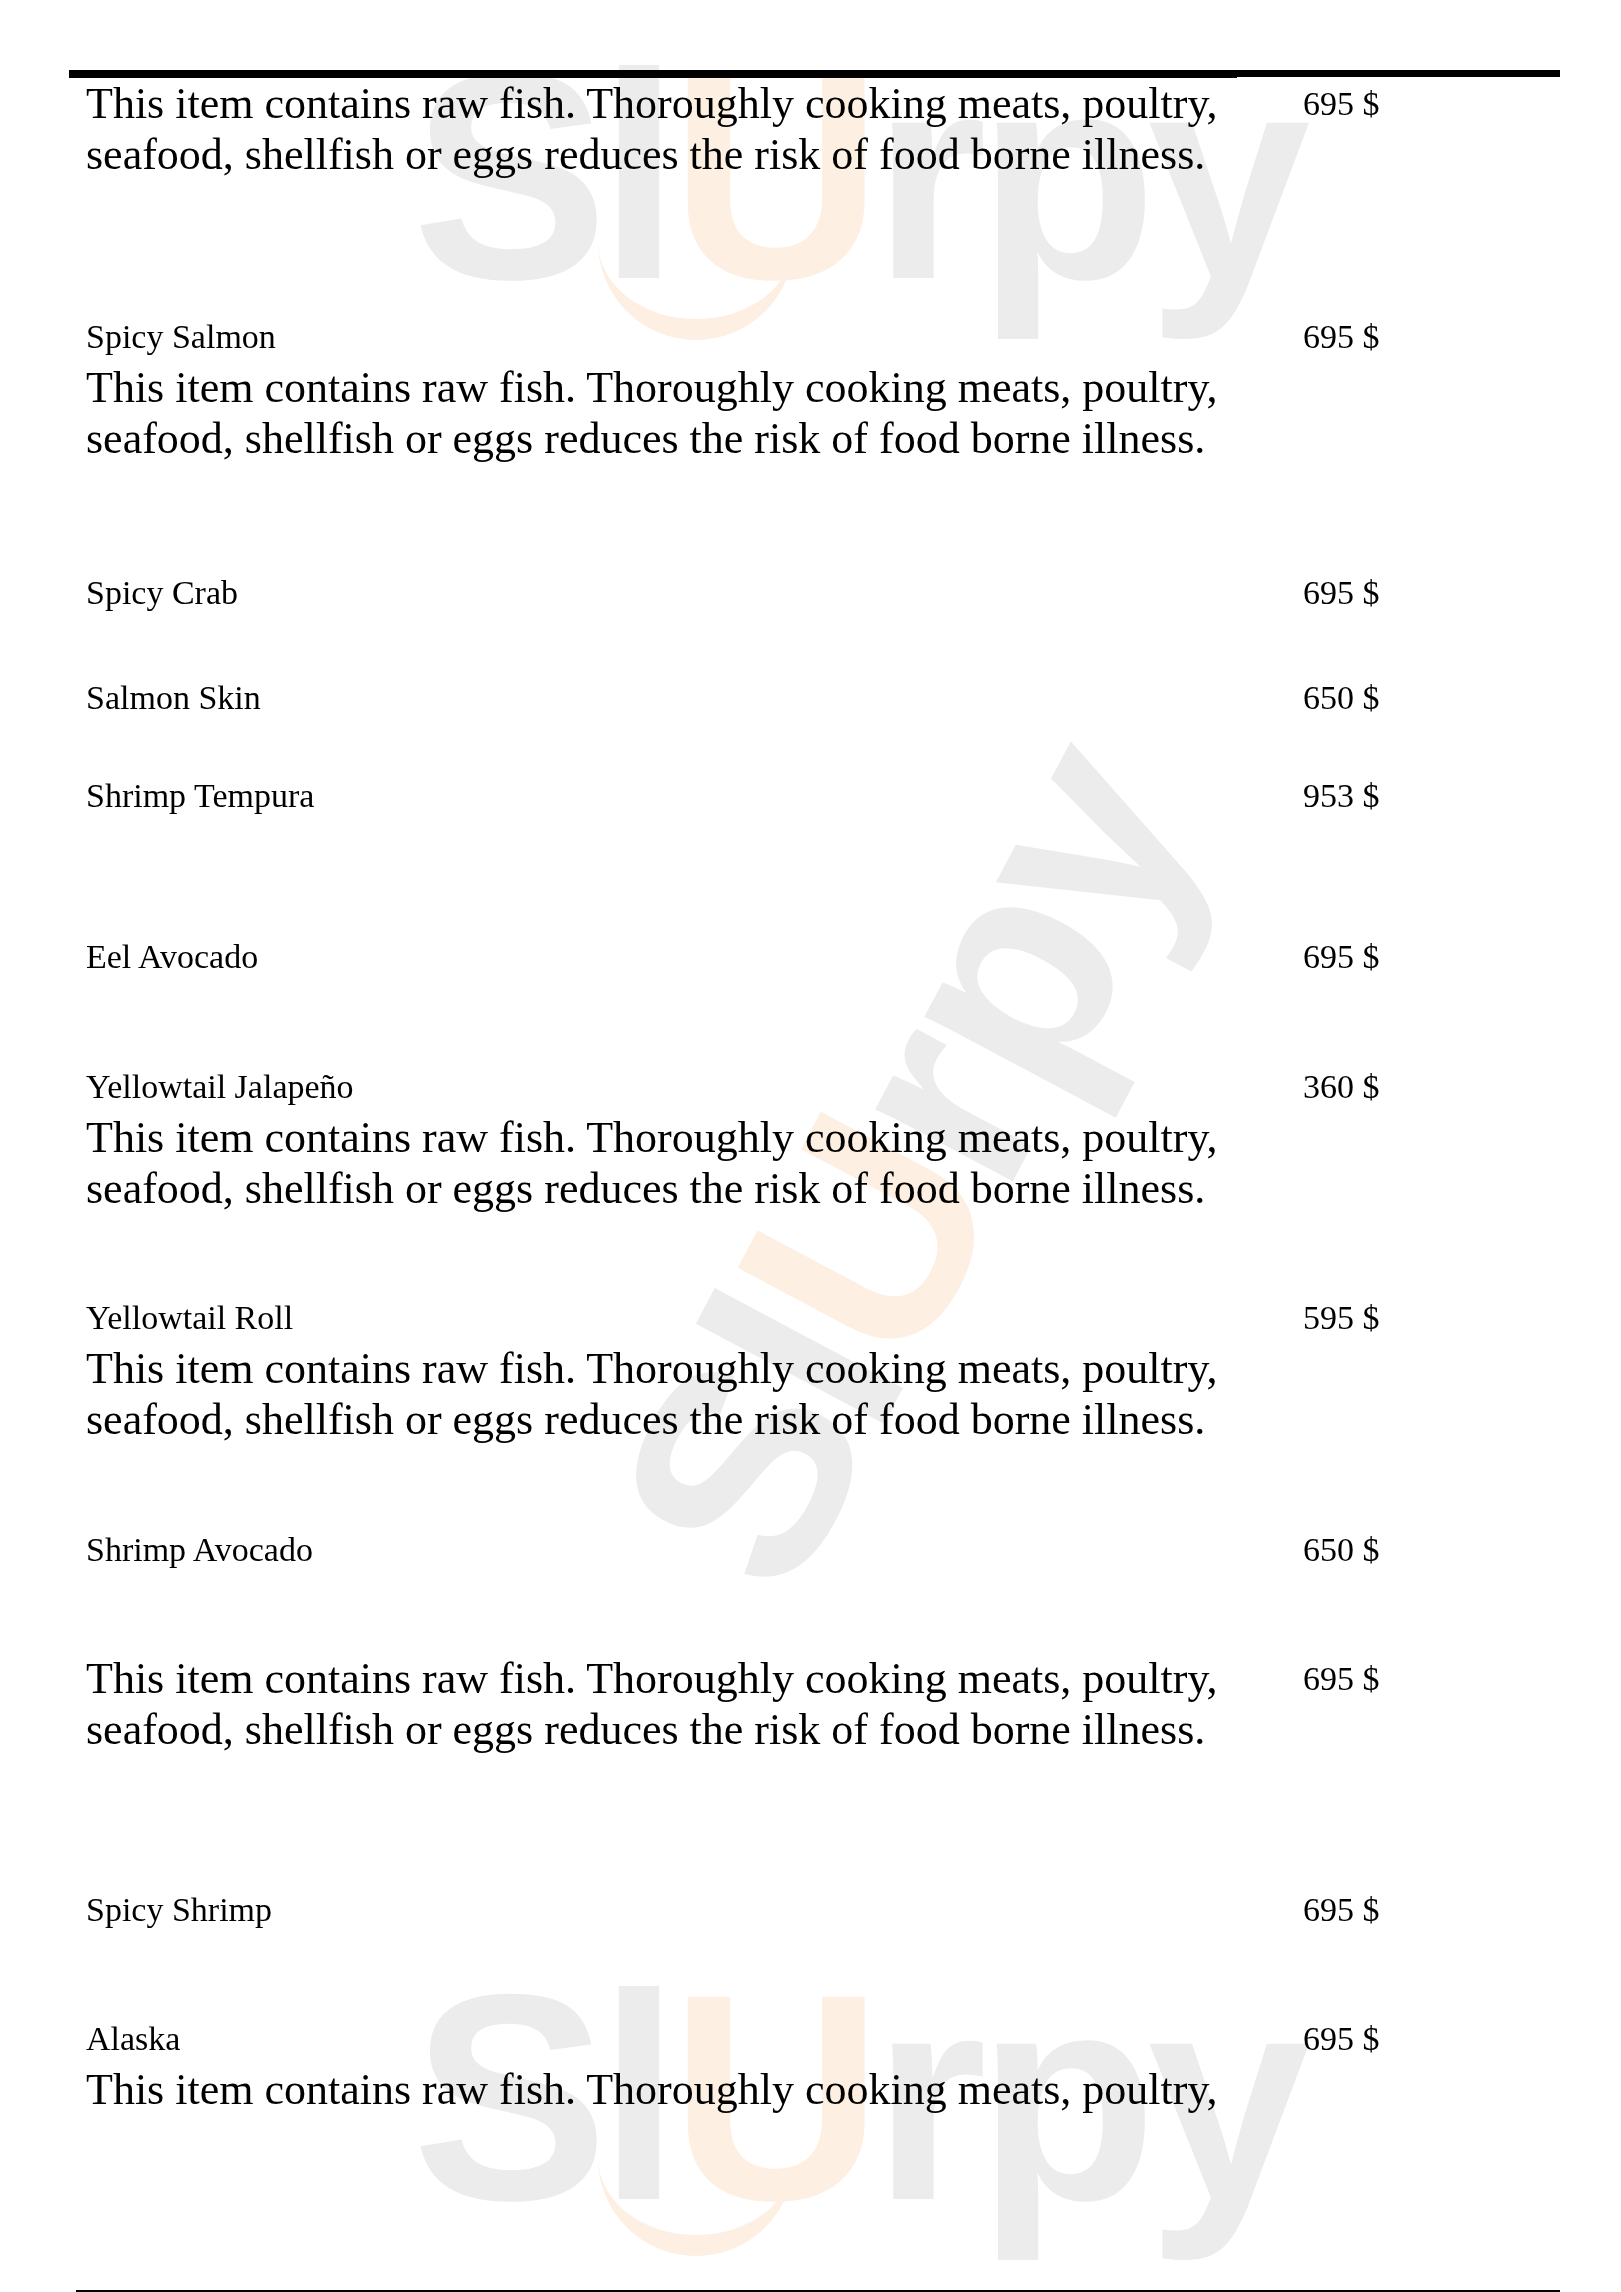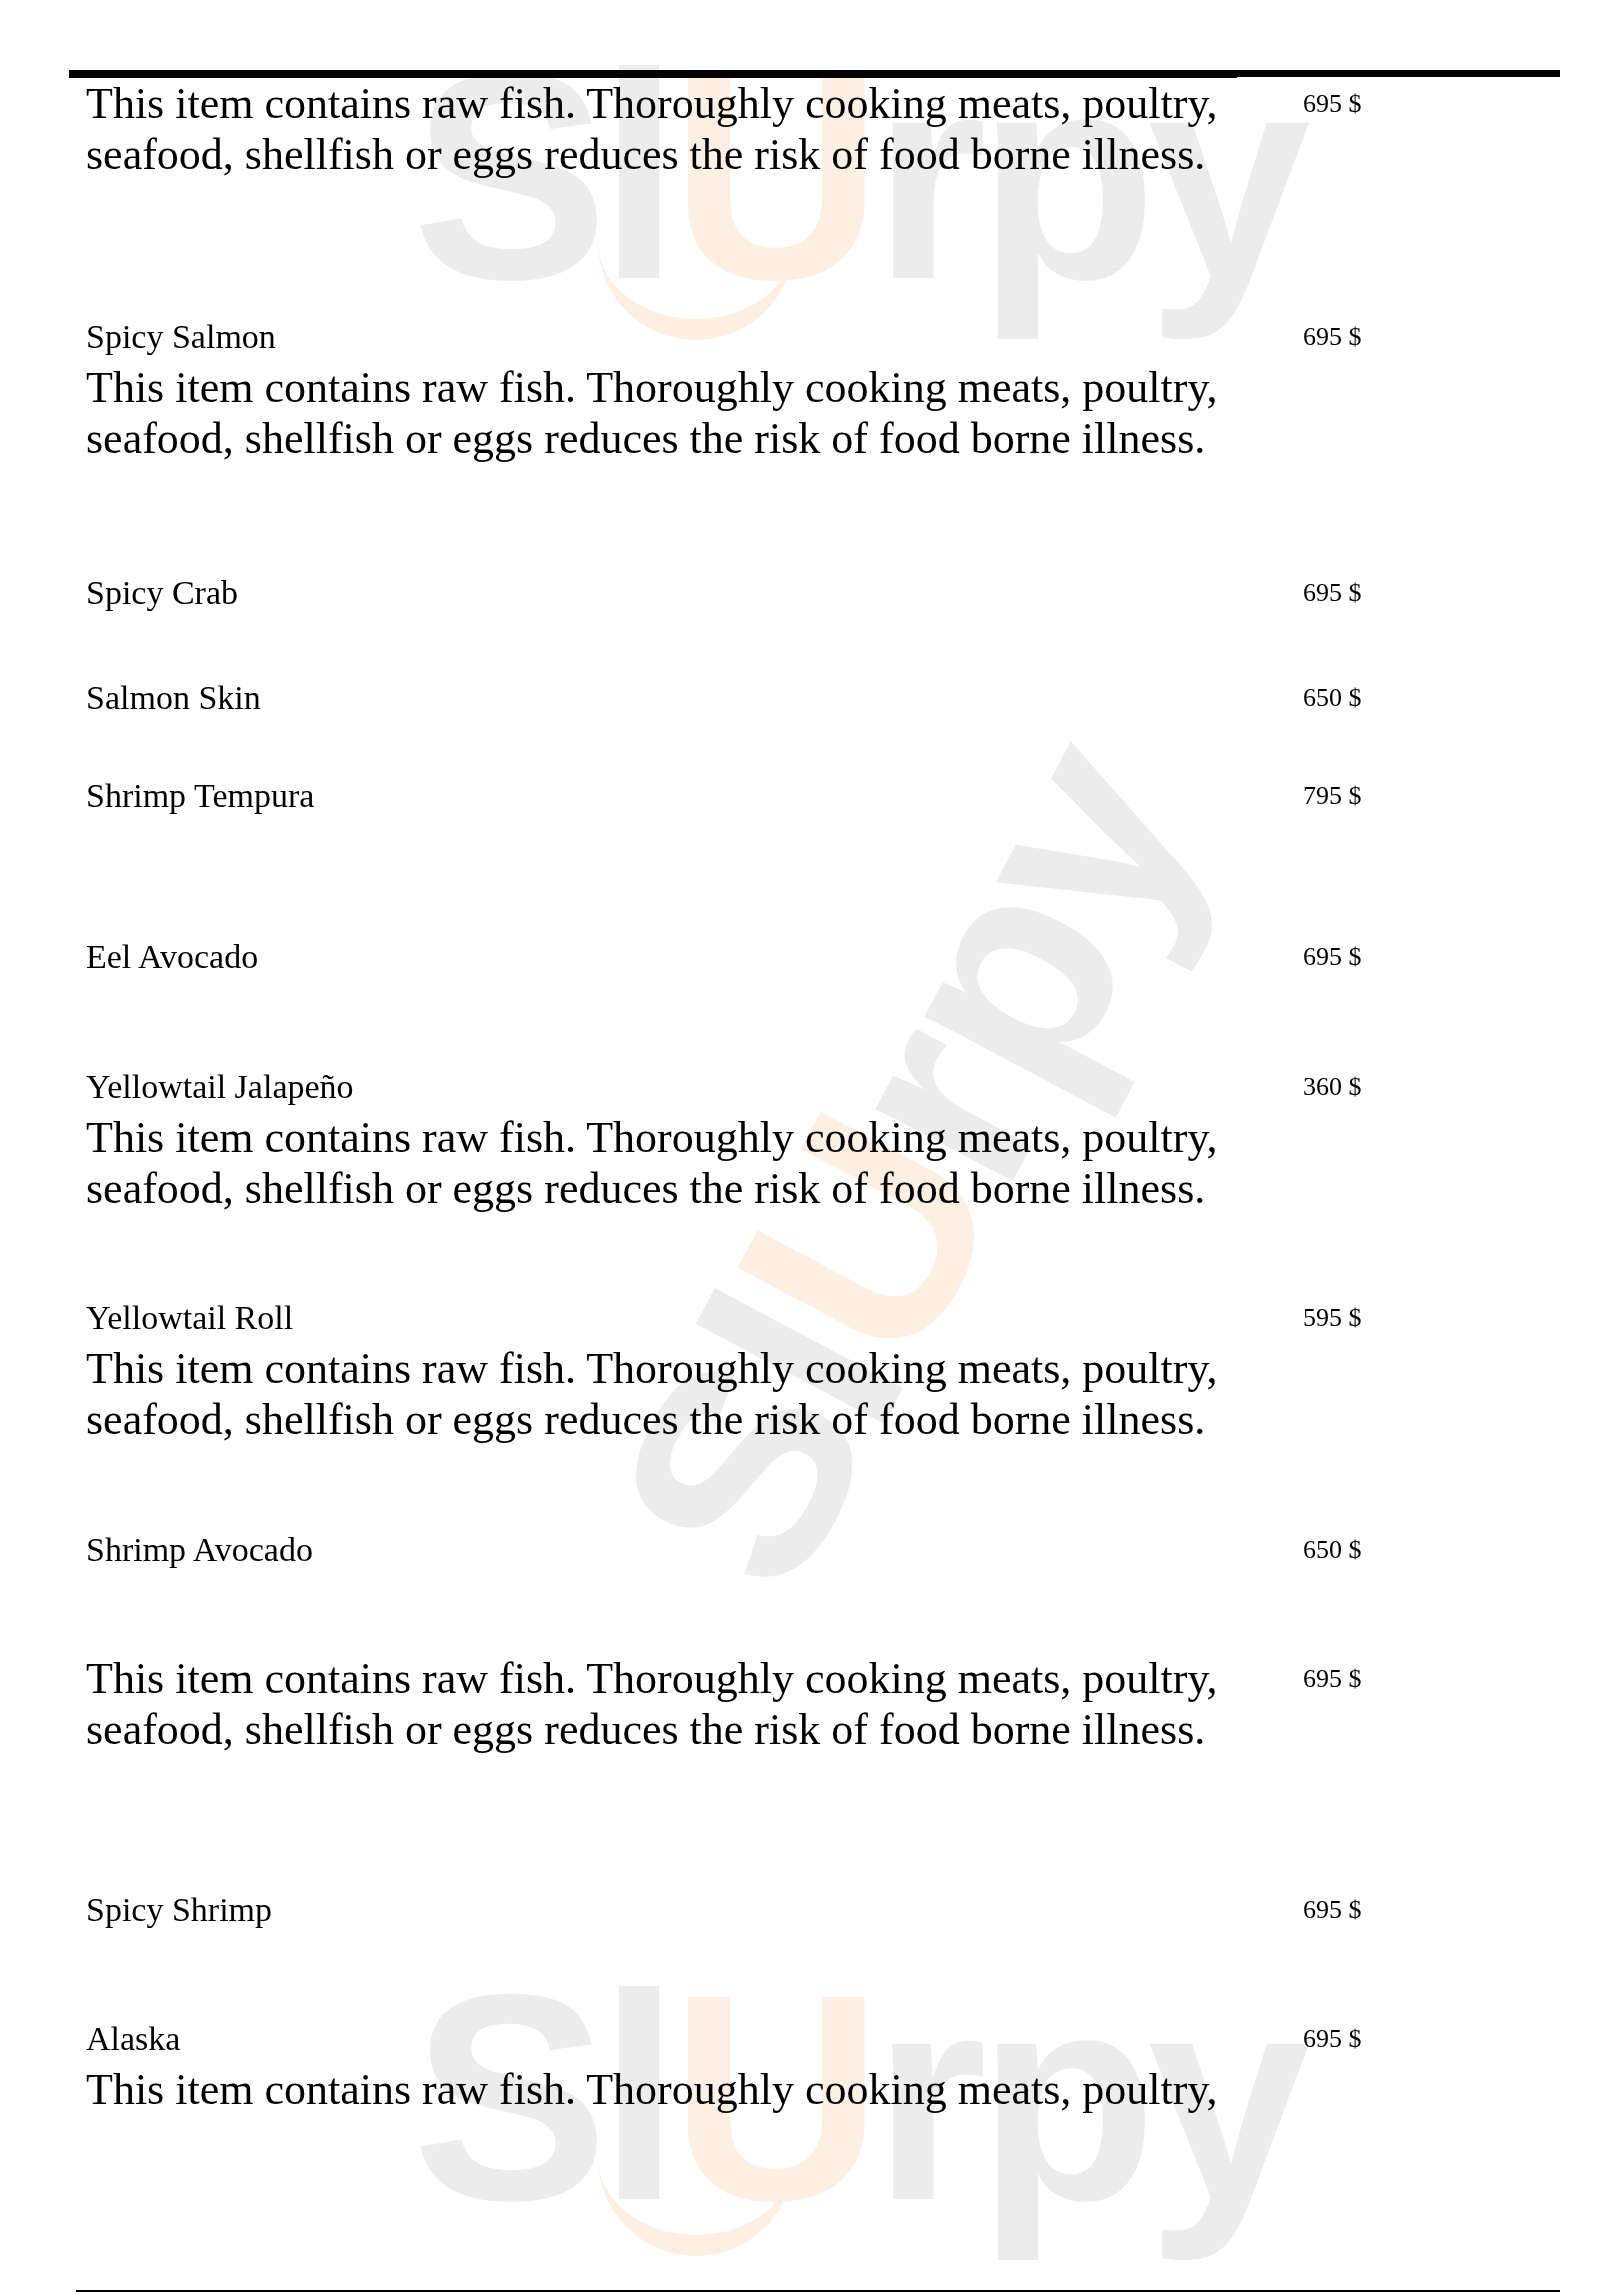--- a/index.html
+++ b/index.html
@@ -15,21 +15,21 @@
   .wm-bot { left: 412px; top: 1950px; }
   .swoosh { position: absolute; width: 196px; height: 108px; border-bottom: 21.6px solid #fdefe2;
             border-radius: 0 0 118px 118px; z-index: 0; }
   .top-rule-left { position: absolute; left: 69px; top: 70px; width: 1168px; height: 7.8px; background: #000; z-index: 2; }
   .top-rule-right { position: absolute; left: 1237px; top: 70px; width: 323px; height: 6.9px; background: #000; z-index: 2; }
   .bottom-rule { position: absolute; left: 76px; top: 2290px; width: 1484px; height: 2px; background: #000; z-index: 2; }
   .menu { position: absolute; left: 0; top: 0; width: 1621px; z-index: 3; }
   .item { position: absolute; left: 86px; width: 1470px; }
   .name { font-size: 34px; line-height: 51px; }
   .desc { font-size: 44px; line-height: 51px; width: 1176px; }
-  .price { position: absolute; left: 1217px; top: 0; font-size: 26px; line-height: 51px; }
+  .price { position: absolute; left: 1217px; top: 0; font-size: 34px; line-height: 51px; }
 </style>
 </head>
 <body>
 
 <div class="watermark wm-top">
   <span class="g">Sl</span><span class="o">U</span><span class="g">rpy</span>
 </div>
 <div class="swoosh" style="left:598px; top:211px;"></div>
 
 <div class="watermark wm-mid">
@@ -65,21 +65,21 @@
     <div class="price">695 $</div>
   </div>
 
   <div class="item" style="top:672px;">
     <div class="name">Salmon Skin</div>
     <div class="price">650 $</div>
   </div>
 
   <div class="item" style="top:770px;">
     <div class="name">Shrimp Tempura</div>
-    <div class="price">795 $</div>
+    <div class="price">953 $</div>
   </div>
 
   <div class="item" style="top:931px;">
     <div class="name">Eel Avocado</div>
     <div class="price">695 $</div>
   </div>
 
   <div class="item" style="top:1061px;">
     <div class="name">Yellowtail Jalapeño</div>
     <div class="desc">This item contains raw fish. Thoroughly cooking meats, poultry,</div>

